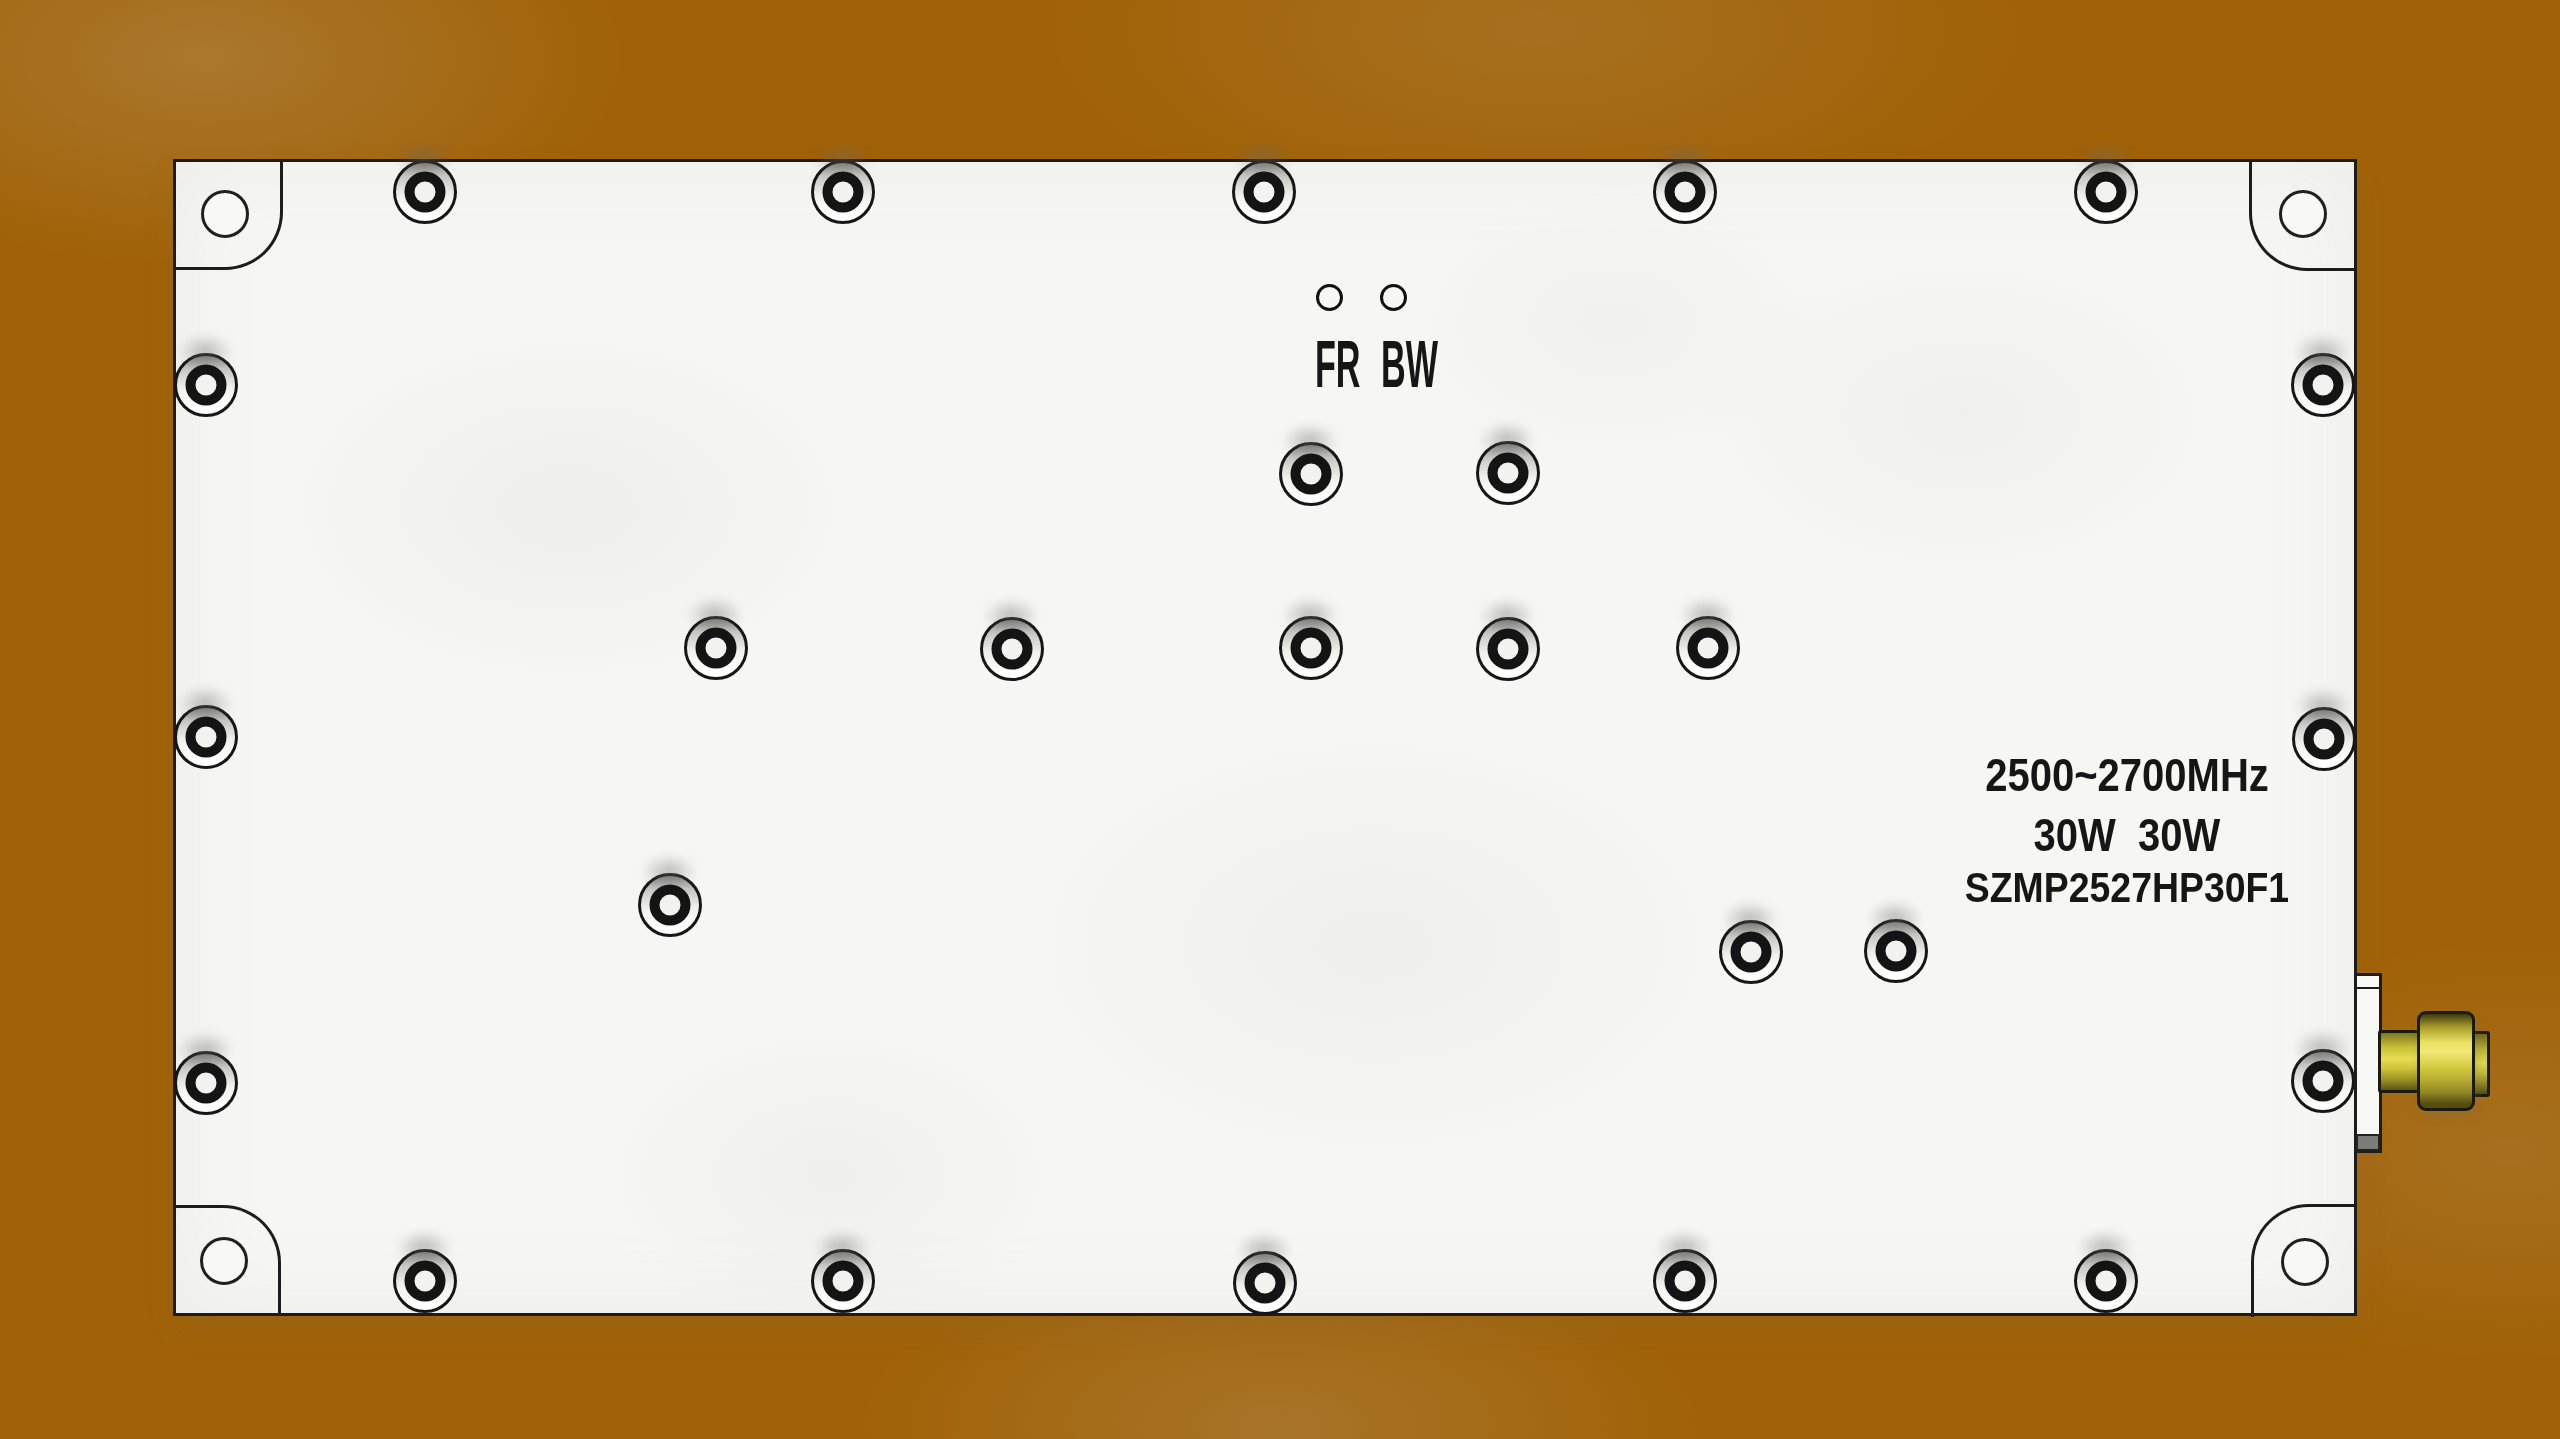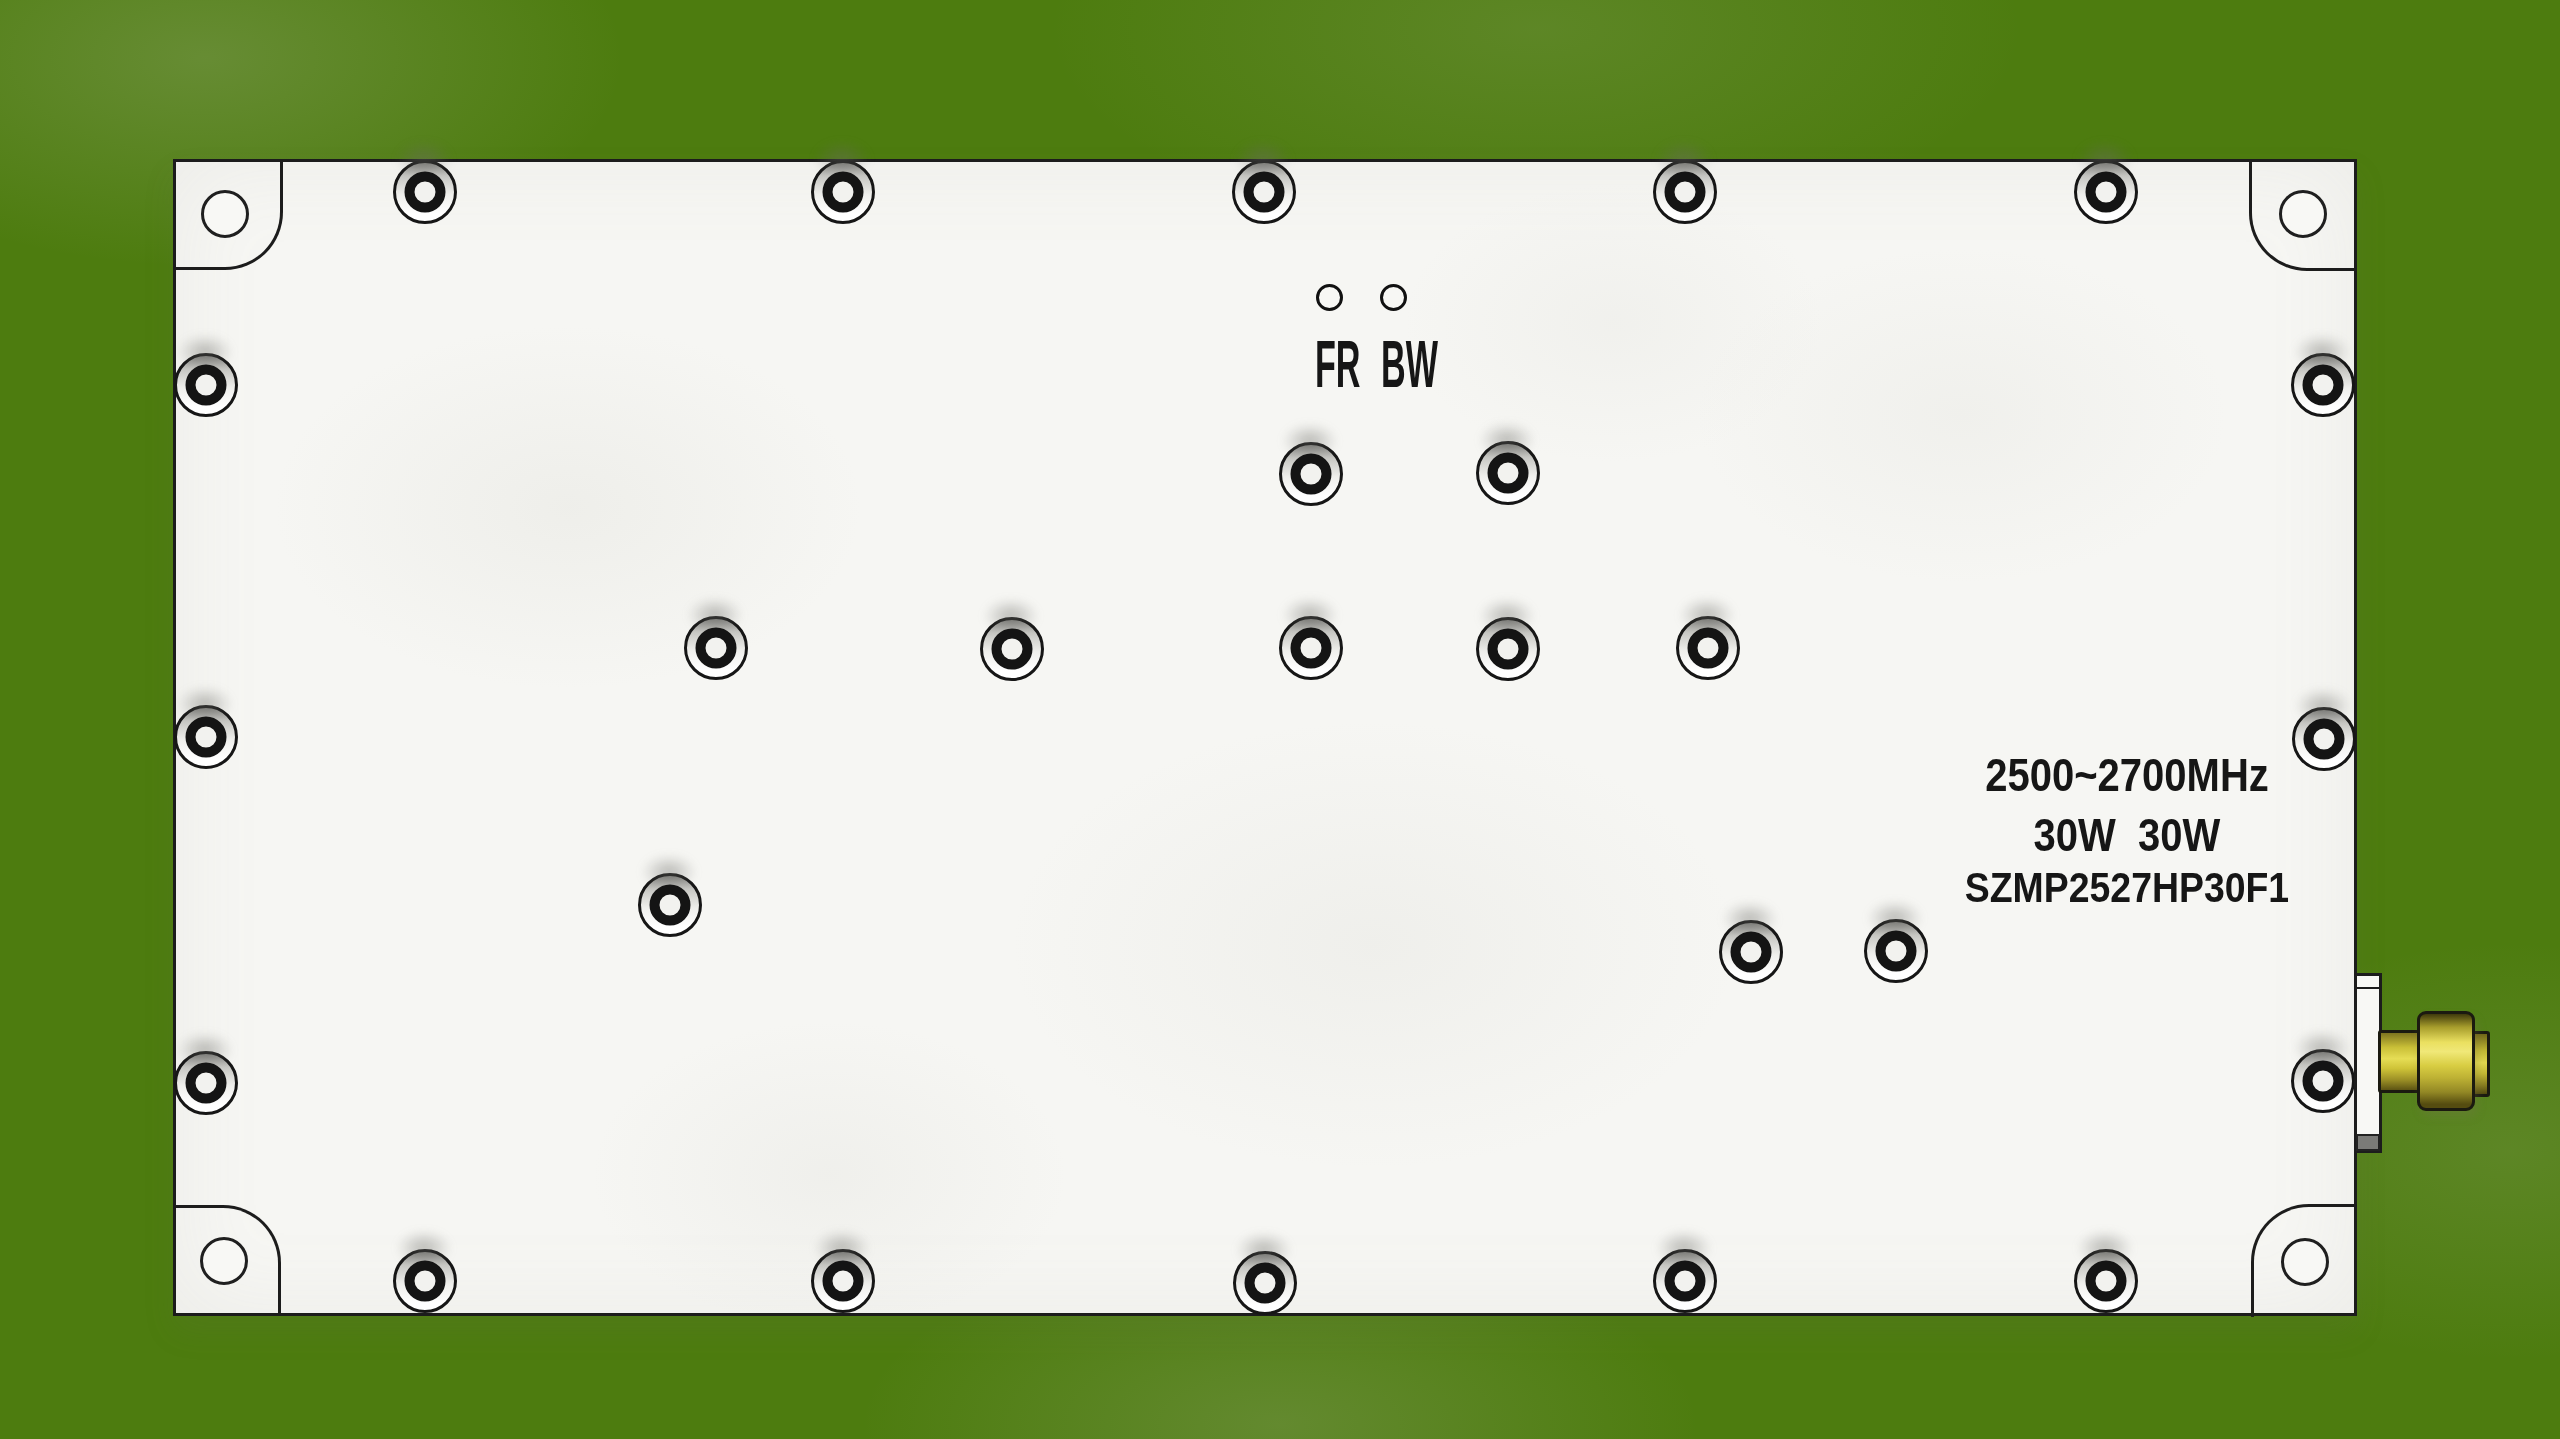--- a/index.html
+++ b/index.html
@@ -1,18 +1,18 @@
 <!DOCTYPE html>
 <html style="--panel: #f6f6f3; --outline: #1c1c1c; --ink: #161616;"><head>
 <meta charset="utf-8">
 <style>
   html,body{margin:0;padding:0;background:#fdfdfc;}
   .stage{
     position:relative;width:2560px;height:1439px;overflow:hidden;
-    background:#4d7c0f;
+    background:#a16207;
     font-family:"Liberation Sans", sans-serif;
   }
   .stage::before{ 
     content:'';position:absolute;inset:0;
     background:
       radial-gradient(600px 300px at 8% 4%, rgba(205,205,198,0.20), transparent 70%),
       radial-gradient(700px 300px at 60% 2%, rgba(210,210,203,0.12), transparent 70%),
       radial-gradient(600px 260px at 50% 99%, rgba(200,200,193,0.18), transparent 70%),
       radial-gradient(500px 300px at 98% 80%, rgba(208,208,200,0.12), transparent 70%);
   }

